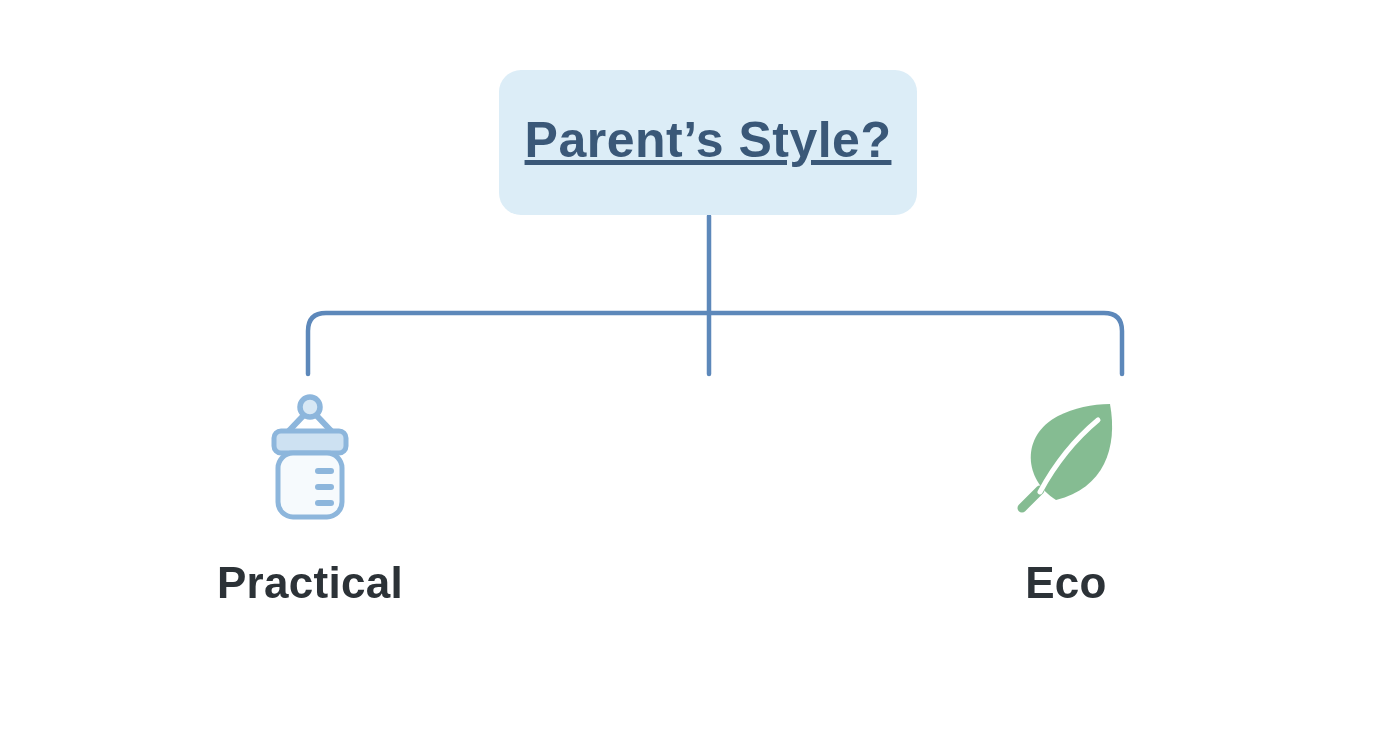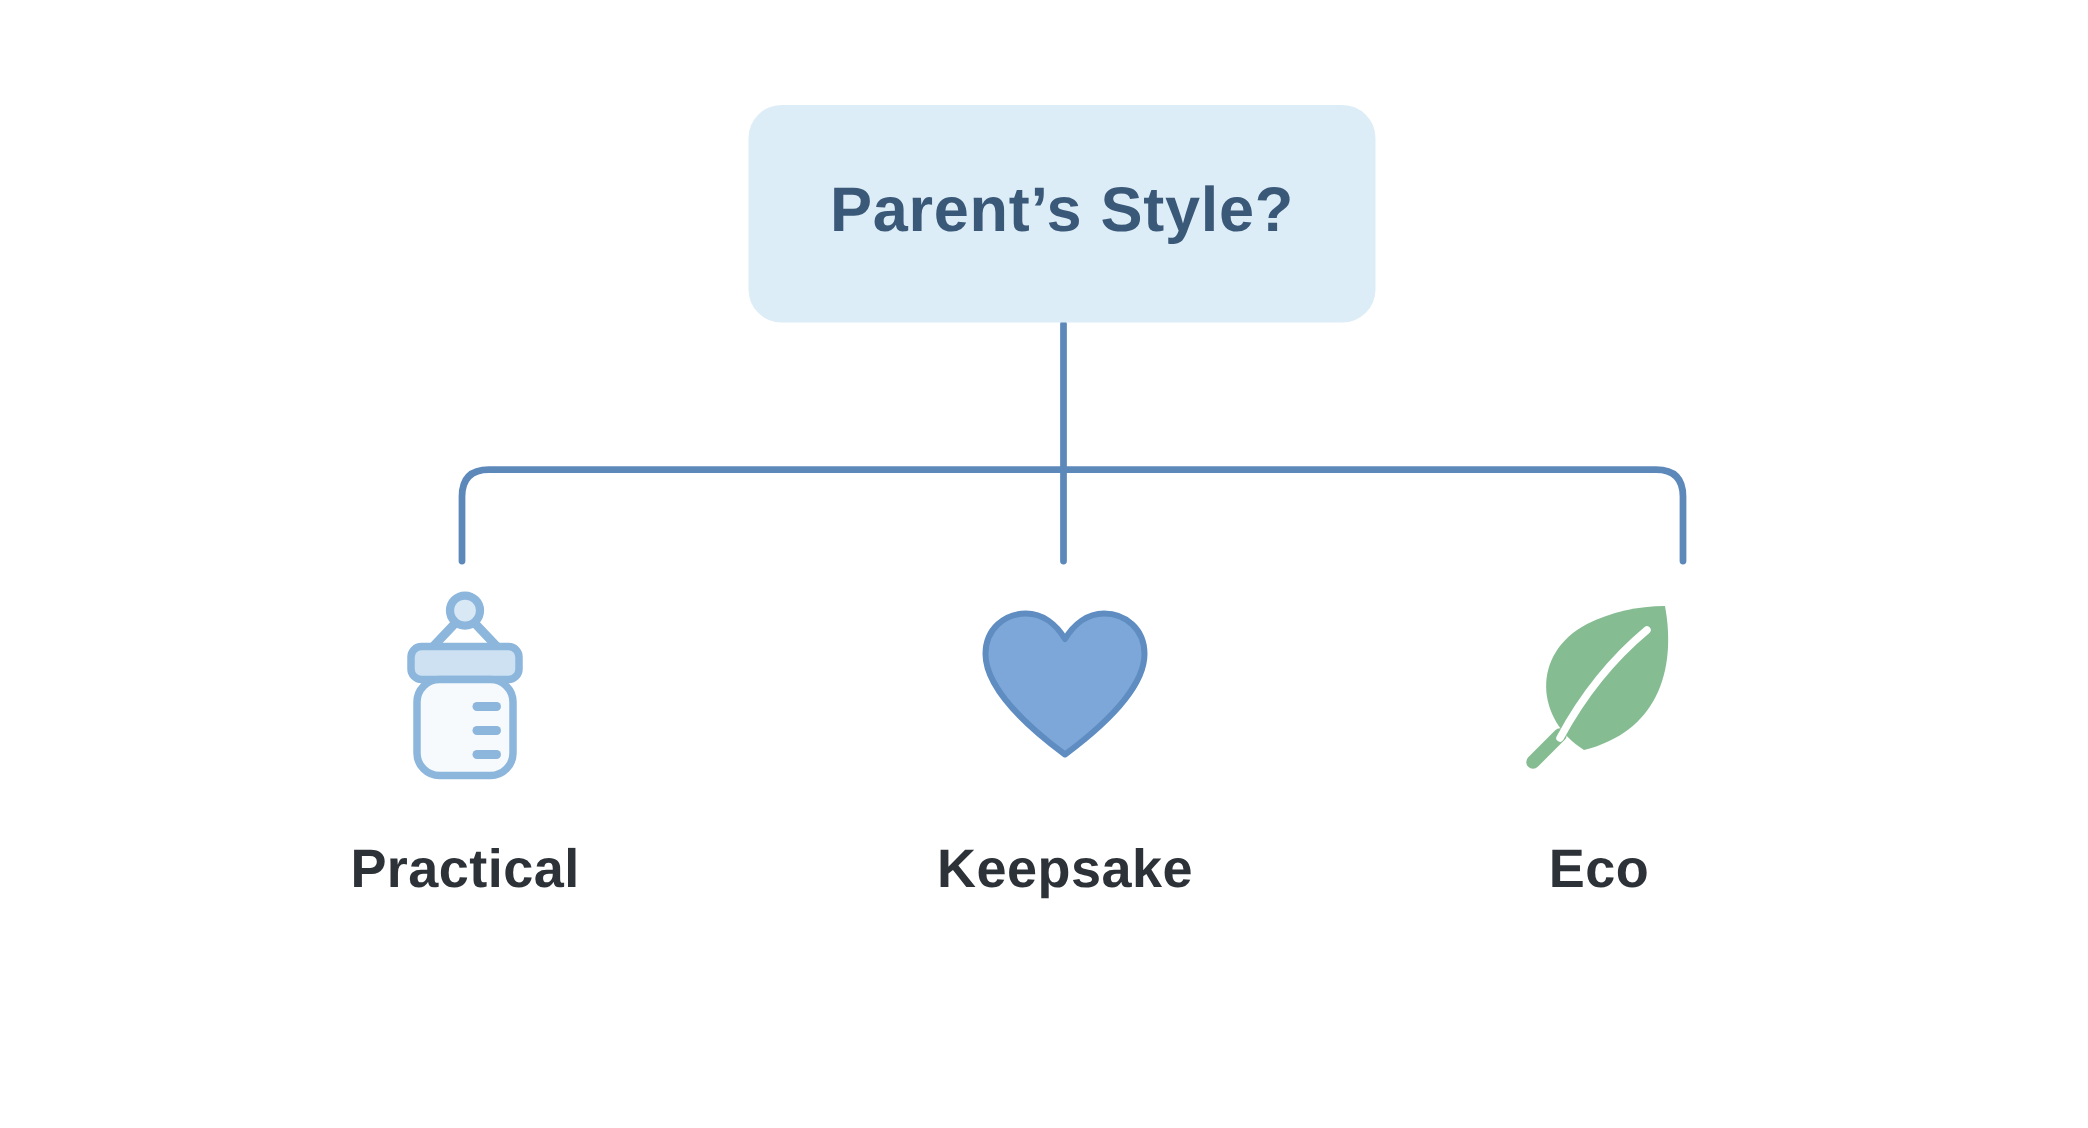--- a/index.html
+++ b/index.html
@@ -34,25 +34,26 @@
     top: 70px;
     width: 418px;
     height: 145px;
     background: var(--root_fill);
     border-radius: 22px;
     display: flex;
     align-items: center;
     justify-content: center;
   }
   .root-node .root-label {
-    font-size: 42px;
+    font-size: 50px;
     font-weight: 700;
     letter-spacing: 0.5px;
     color: var(--root_text);
     padding-bottom: 6px;
+    text-decoration: underline;
   }
 
   .connector-svg {
     position: absolute;
     left: 0;
     top: 0;
     width: 1392px;
     height: 752px;
     pointer-events: none;
   }
@@ -76,21 +77,21 @@
   .branch-column.col-eco       { left: 936px; }
 
   .branch-icon {
     height: 130px;
     display: flex;
     align-items: center;
     justify-content: center;
   }
   .branch-label {
     margin-top: 36px;
-    font-size: 36px;
+    font-size: 44px;
     font-weight: 700;
     letter-spacing: 0.3px;
     color: var(--label_text);
   }
 
   
   .bottle-line   { fill: none; stroke: var(--bottle_stroke); stroke-width: 6; stroke-linecap: round; }
   .bottle-cap    { fill: var(--bottle_cap_fill); stroke: var(--bottle_stroke); stroke-width: 5; }
   .bottle-body   { fill: var(--bottle_body_fill); stroke: var(--bottle_stroke); stroke-width: 5; }
   .bottle-nipple { fill: var(--bottle_nipple_fill); stroke: var(--bottle_stroke); stroke-width: 5.5; }
@@ -125,28 +126,20 @@
         <rect class="bottle-cap" x="12" y="37" width="72" height="22" rx="7"></rect>
         <rect class="bottle-body" x="16" y="59" width="64" height="64" rx="15"></rect>
         <path class="bottle-tick" d="M 56 77 L 69 77"></path>
         <path class="bottle-tick" d="M 56 93 L 69 93"></path>
         <path class="bottle-tick" d="M 56 109 L 69 109"></path>
       </svg>
     </div>
     <span class="branch-label">Practical</span>
   </div>
 
-  <div class="branch-column col-keepsake">
-    <div class="branch-icon">
-      <svg width="118" height="104" viewBox="0 0 118 104" xmlns="http://www.w3.org/2000/svg" aria-hidden="true">
-        <path class="heart-shape" d="M 59 98 C 24 72 6 49 6 31 C 6 14 19 4 33 4 C 44 4 53 11 59 21 C 65 11 74 4 85 4 C 99 4 112 14 112 31 C 112 49 94 72 59 98 Z"></path>
-      </svg>
-    </div>
-    <span class="branch-label">Keepsake</span>
-  </div>
 
   <div class="branch-column col-eco">
     <div class="branch-icon">
       <svg width="120" height="122" viewBox="0 0 120 122" xmlns="http://www.w3.org/2000/svg" aria-hidden="true">
         <path class="leaf-stem" d="M 34 94 L 16 112"></path>
         <path class="leaf-shape" d="M 104 8 C 112 52 98 92 50 104 C 18 84 14 40 52 20 C 68 12 86 8 104 8 Z"></path>
         <path class="leaf-vein" d="M 92 24 C 68 44 48 70 34 96"></path>
       </svg>
     </div>
     <span class="branch-label">Eco</span>

